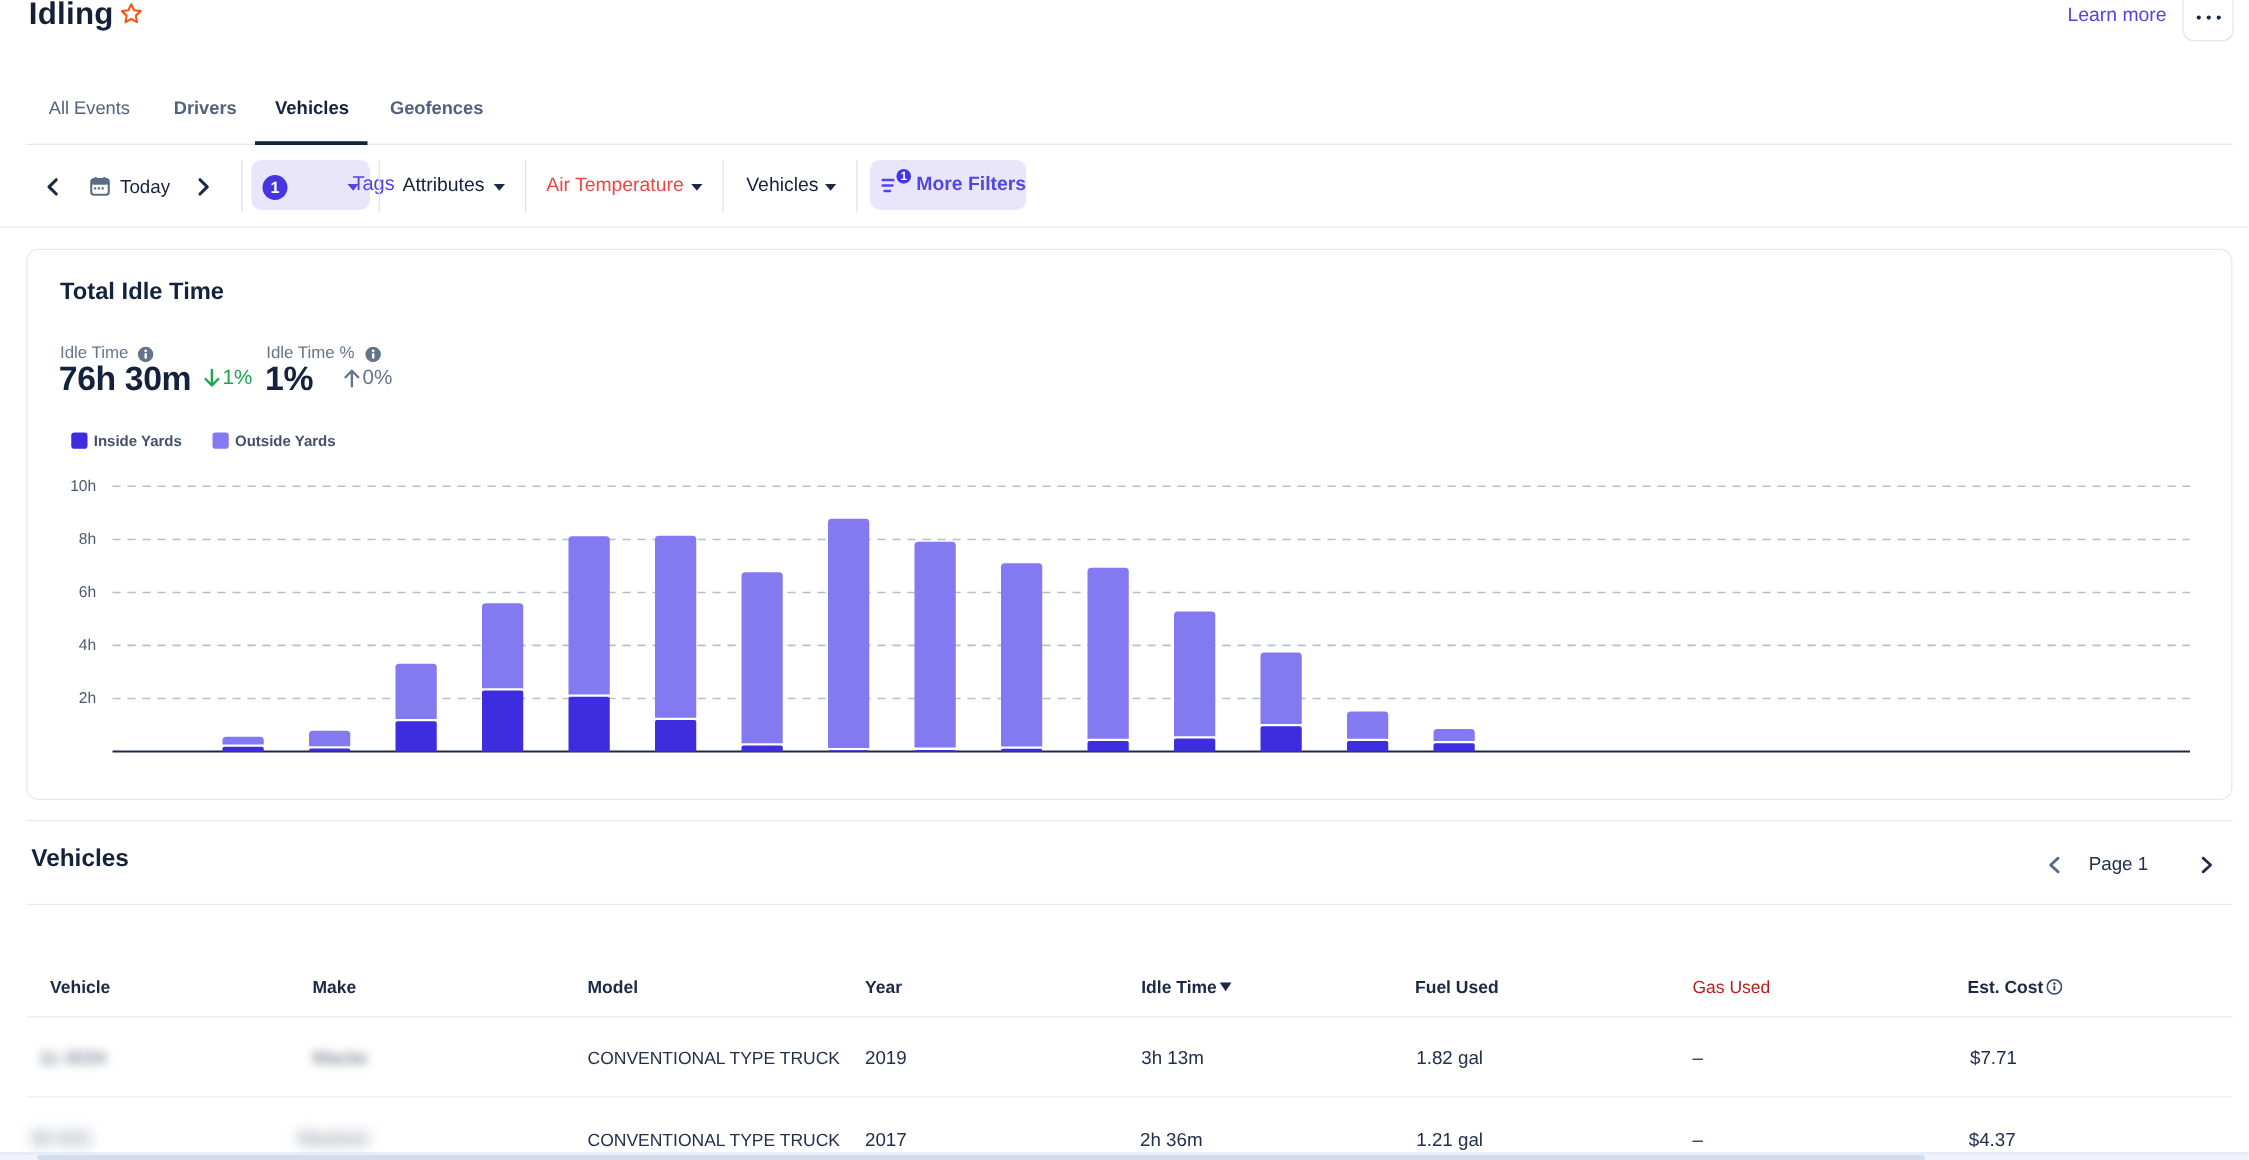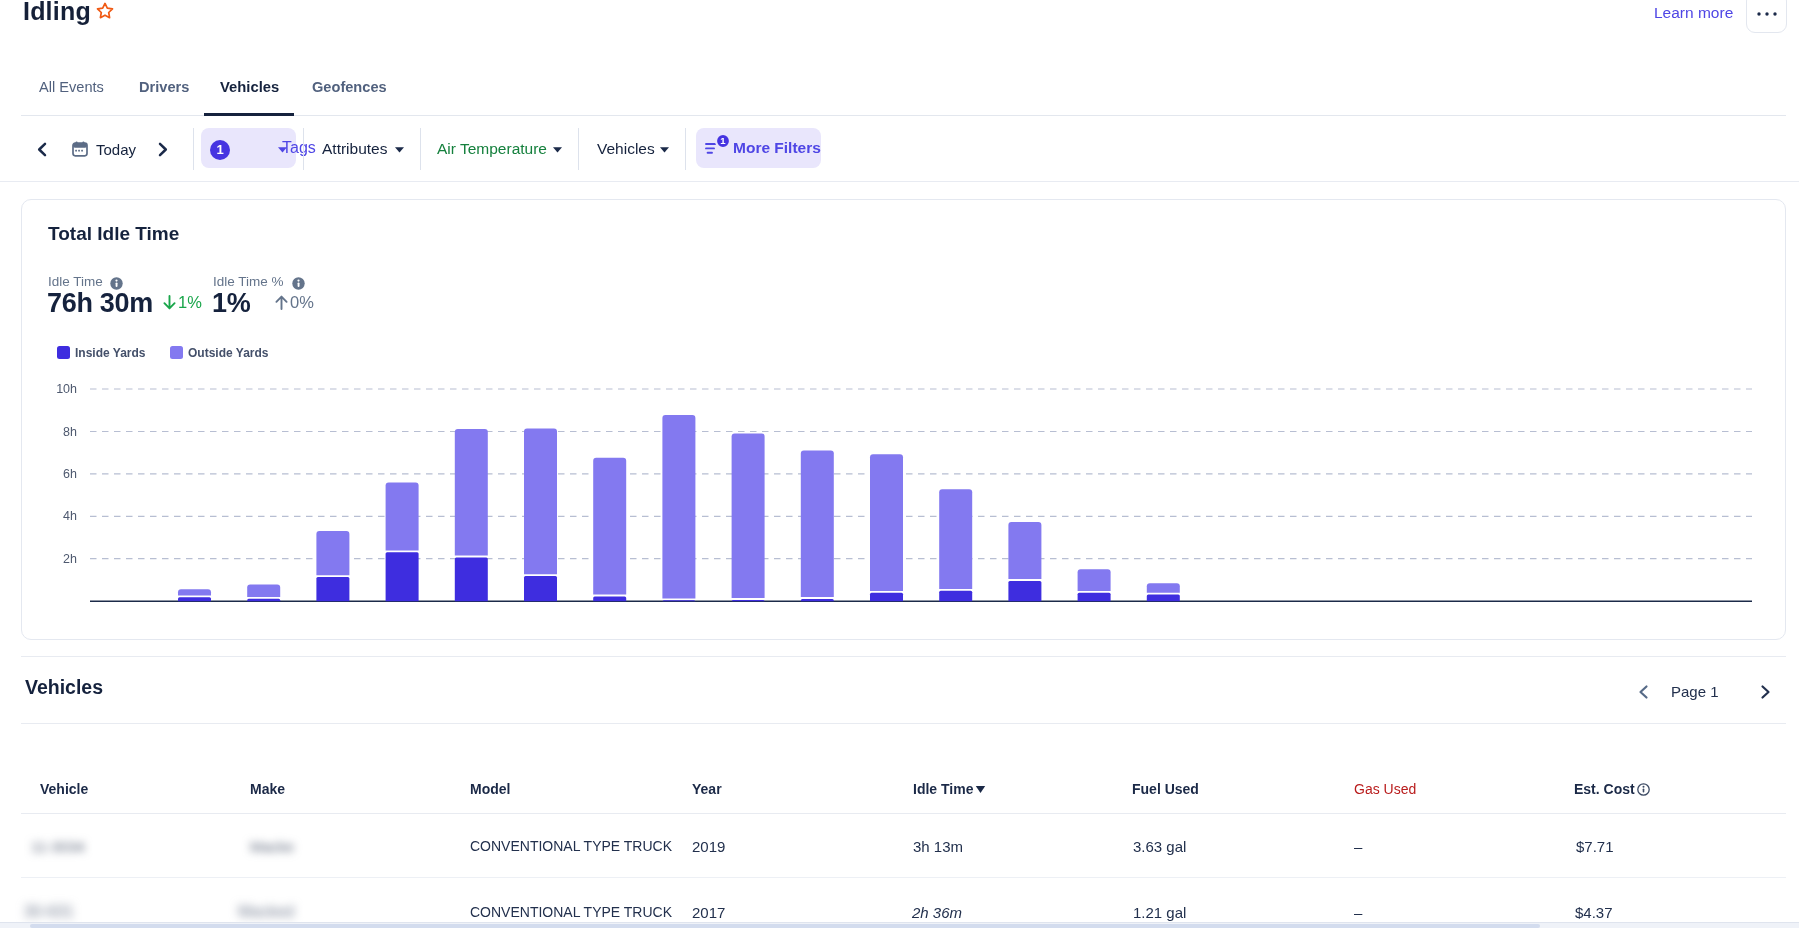--- a/index.html
+++ b/index.html
@@ -60,21 +60,21 @@
     <path d="M1 1.2 L5.5 6.5 L10 1.2 Z" fill="#4f46e5"></path>
   </svg>
 <div class="abs" style="left:303px; top:128px; width:1px; height:42px; background:#dde2ec;"></div>
 
 <div class="abs" style="left:322px; top:140px; font-size:15.5px; color:#15223d;">Attributes</div>
 <svg class="abs" style="left:394px; top:146px;" width="11" height="8" viewBox="0 0 11 8">
     <path d="M1 1.2 L5.5 6.5 L10 1.2 Z" fill="#1b2a49"></path>
   </svg>
 <div class="abs" style="left:420px; top:128px; width:1px; height:42px; background:#dde2ec;"></div>
 
-<div class="abs" style="left:437px; top:140px; font-size:15.5px; color:#15803d;">Air Temperature</div>
+<div class="abs" style="left:437px; top:140px; font-size:15.5px; color:#ef4444;">Air Temperature</div>
 <svg class="abs" style="left:552px; top:146px;" width="11" height="8" viewBox="0 0 11 8">
     <path d="M1 1.2 L5.5 6.5 L10 1.2 Z" fill="#1b2a49"></path>
   </svg>
 <div class="abs" style="left:578px; top:128px; width:1px; height:42px; background:#dde2ec;"></div>
 
 <div class="abs" style="left:597px; top:140px; font-size:15.5px; color:#15223d;">Vehicles</div>
 <svg class="abs" style="left:659px; top:146px;" width="11" height="8" viewBox="0 0 11 8">
     <path d="M1 1.2 L5.5 6.5 L10 1.2 Z" fill="#1b2a49"></path>
   </svg>
 <div class="abs" style="left:685px; top:128px; width:1px; height:42px; background:#dde2ec;"></div>
@@ -195,28 +195,28 @@
     <rect x="5.7" y="5.4" width="1.6" height="4.2" rx=".8" fill="#3c4a63"></rect>
     <circle cx="6.5" cy="3.7" r="1" fill="#3c4a63"></circle>
   </svg>
 <div class="abs" style="left:21px; top:813px; width:1765px; height:1px; background:#e8ebf1;"></div>
 
 <div class="abs" style="left:31px; top:838px; font-size:15px; color:#5a6478; filter:blur(4px);">11-3034</div>
 <div class="abs" style="left:250px; top:838px; font-size:15px; color:#5a6478; filter:blur(4px);">Macke</div>
 <div class="abs" style="left:470px; top:838px; font-size:14px; color:#22304d;">CONVENTIONAL TYPE TRUCK</div>
 <div class="abs" style="left:692px; top:838px; font-size:15px; color:#22304d;">2019</div>
 <div class="abs" style="left:913px; top:838px; font-size:15px; color:#22304d;">3h 13m</div>
-<div class="abs" style="left:1133px; top:838px; font-size:15px; color:#22304d;">3.63 gal</div>
+<div class="abs" style="left:1133px; top:838px; font-size:15px; color:#22304d;">1.82 gal</div>
 <div class="abs" style="left:1354px; top:838px; font-size:15px; color:#22304d;">–</div>
 <div class="abs" style="left:1576px; top:838px; font-size:15px; color:#22304d;">$7.71</div>
 <div class="abs" style="left:21px; top:877px; width:1765px; height:1px; background:#edf0f5;"></div>
 
 <div class="abs" style="left:24px; top:903px; font-size:16px; color:#707a8e; filter:blur(5px);">30-631</div>
 <div class="abs" style="left:238px; top:903px; font-size:16px; color:#707a8e; filter:blur(5px);">Macked</div>
 <div class="abs" style="left:470px; top:904px; font-size:14px; color:#22304d;">CONVENTIONAL TYPE TRUCK</div>
 <div class="abs" style="left:692px; top:904px; font-size:15px; color:#22304d;">2017</div>
-<div class="abs" style="left:912px; top:904px; font-size:15px; color:#22304d;font-style:italic;">2h 36m</div>
+<div class="abs" style="left:912px; top:904px; font-size:15px; color:#22304d;">2h 36m</div>
 <div class="abs" style="left:1133px; top:904px; font-size:15px; color:#22304d;">1.21 gal</div>
 <div class="abs" style="left:1354px; top:904px; font-size:15px; color:#22304d;">–</div>
 <div class="abs" style="left:1575px; top:904px; font-size:15px; color:#22304d;">$4.37</div>
 
 <div class="abs" style="left:0px; top:922px; width:1799px; height:6px; background:#eff2f8; border-top:1px solid #dfe4ee;"></div>
 <div class="abs" style="left:30px; top:923.5px; width:1510px; height:4px; border-radius:2px; background:#d3dcee;"></div>
 
 </body></html>

